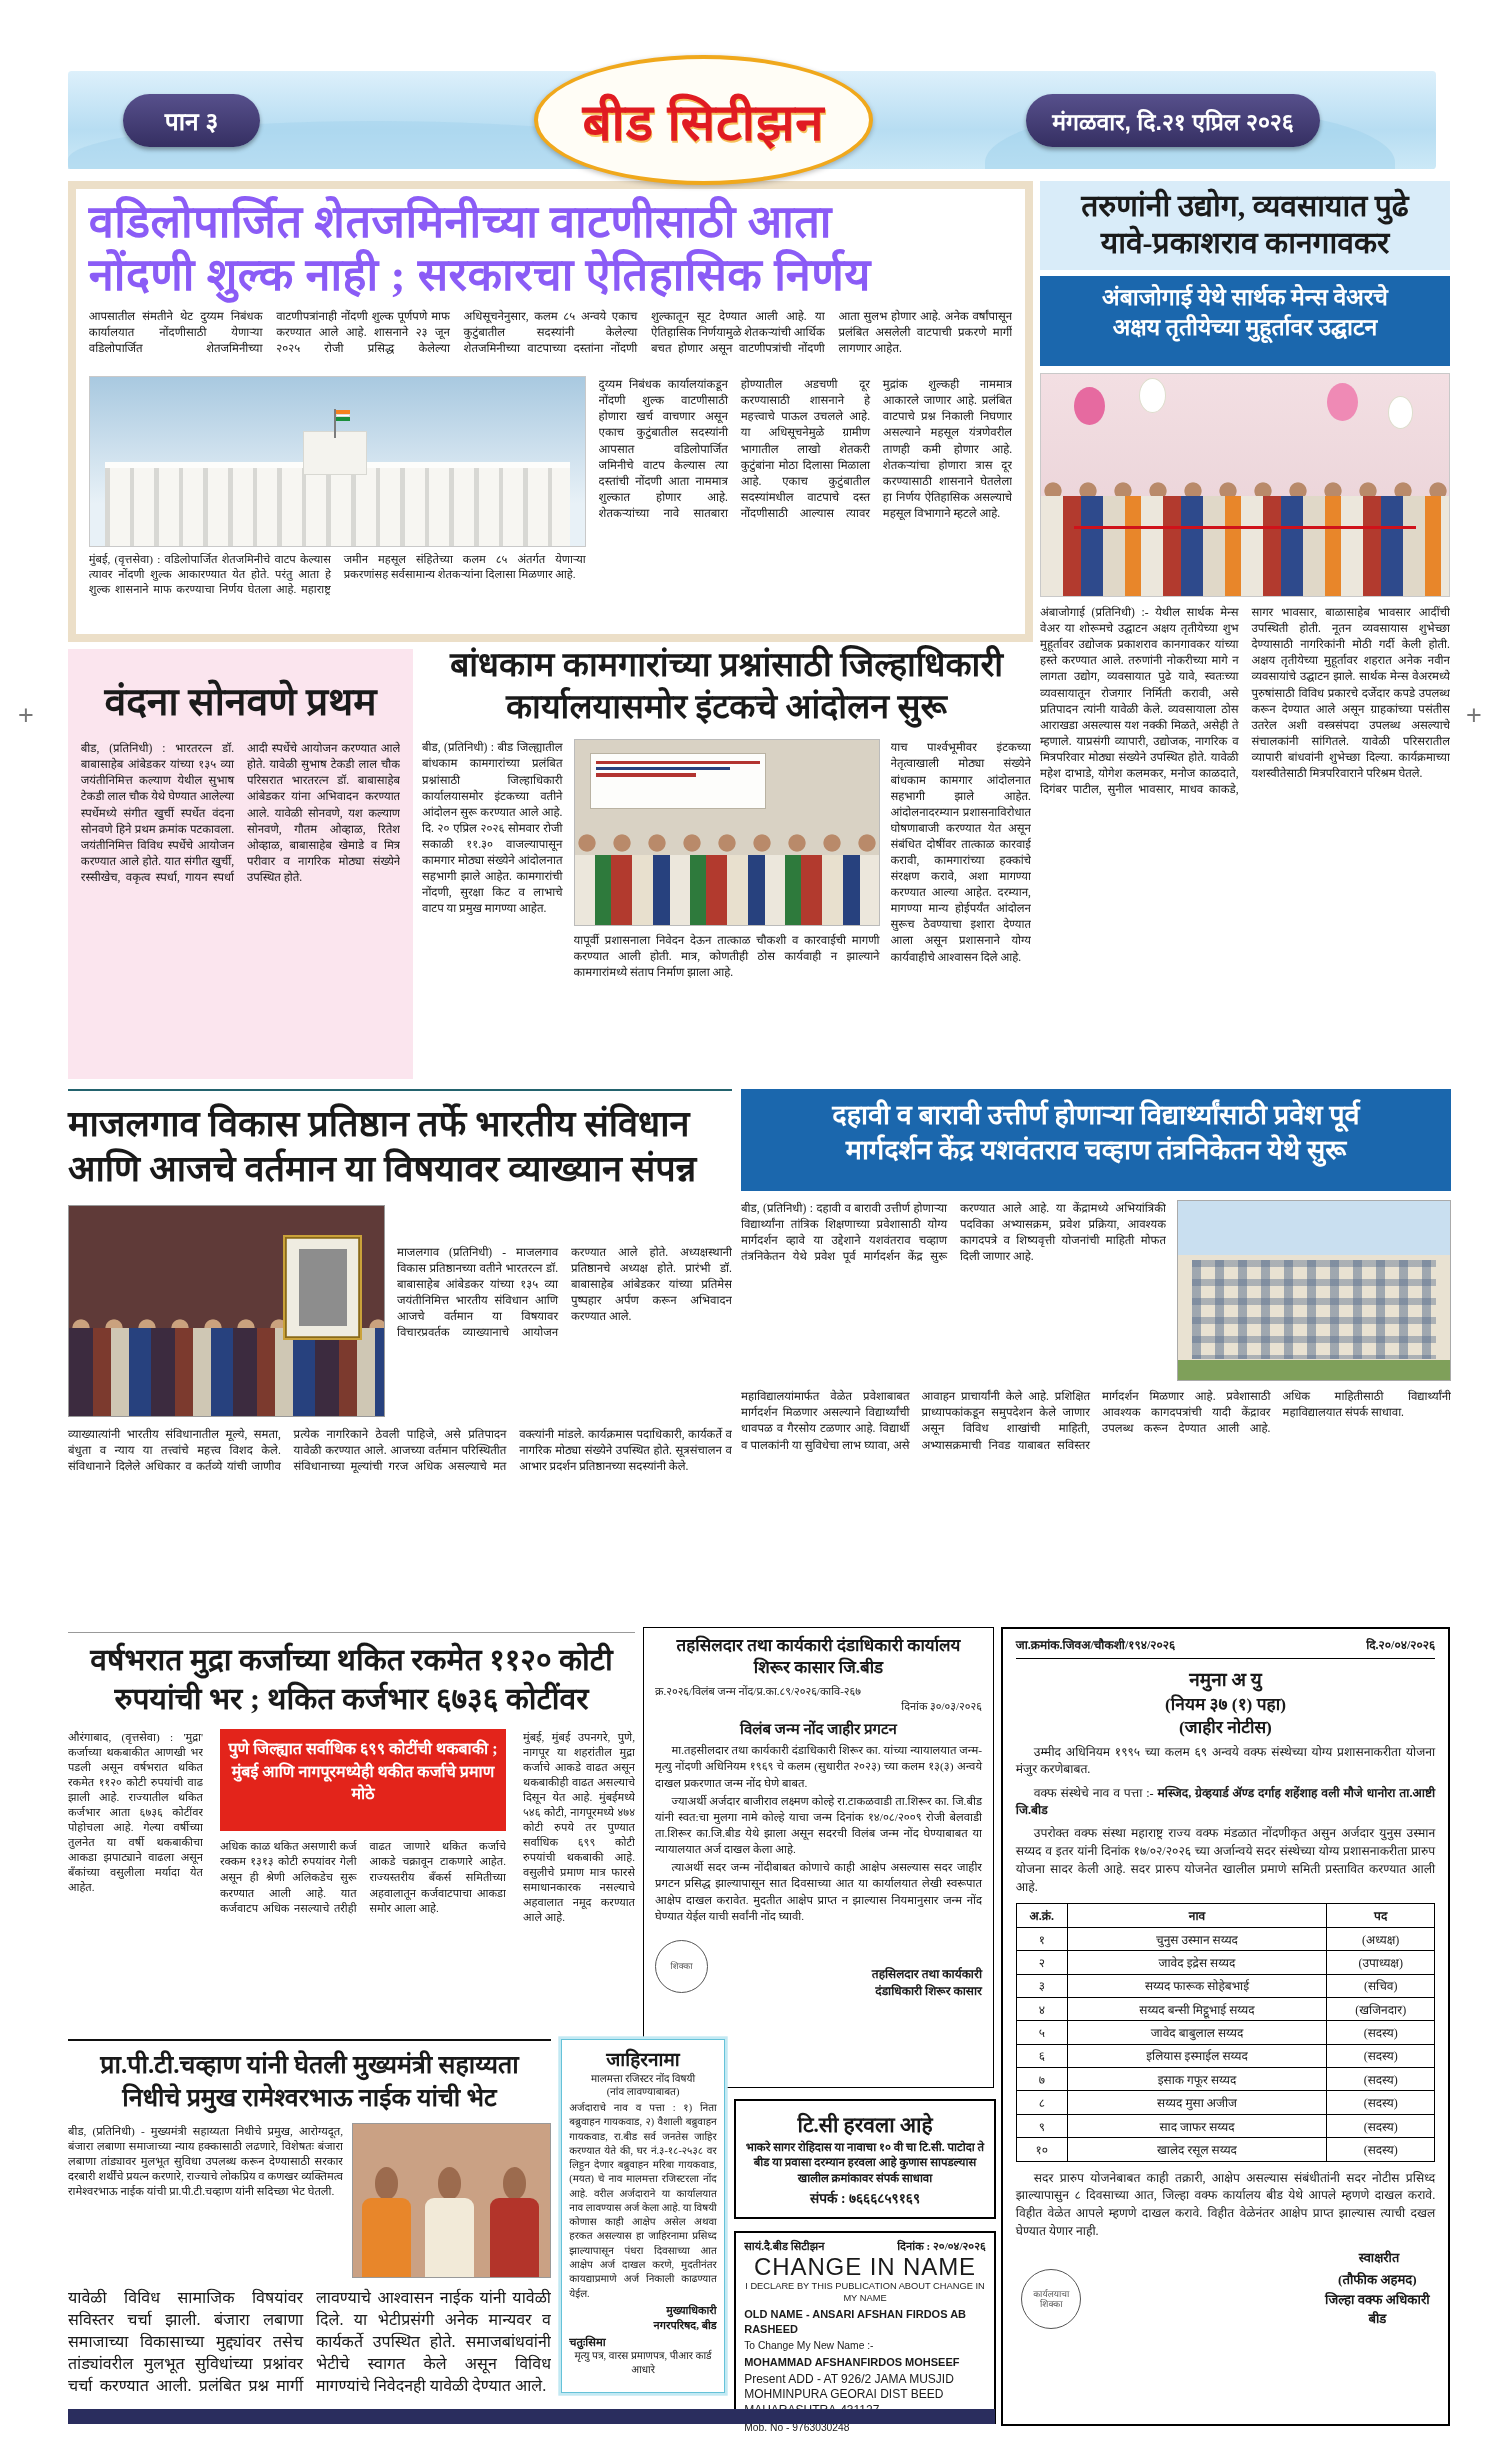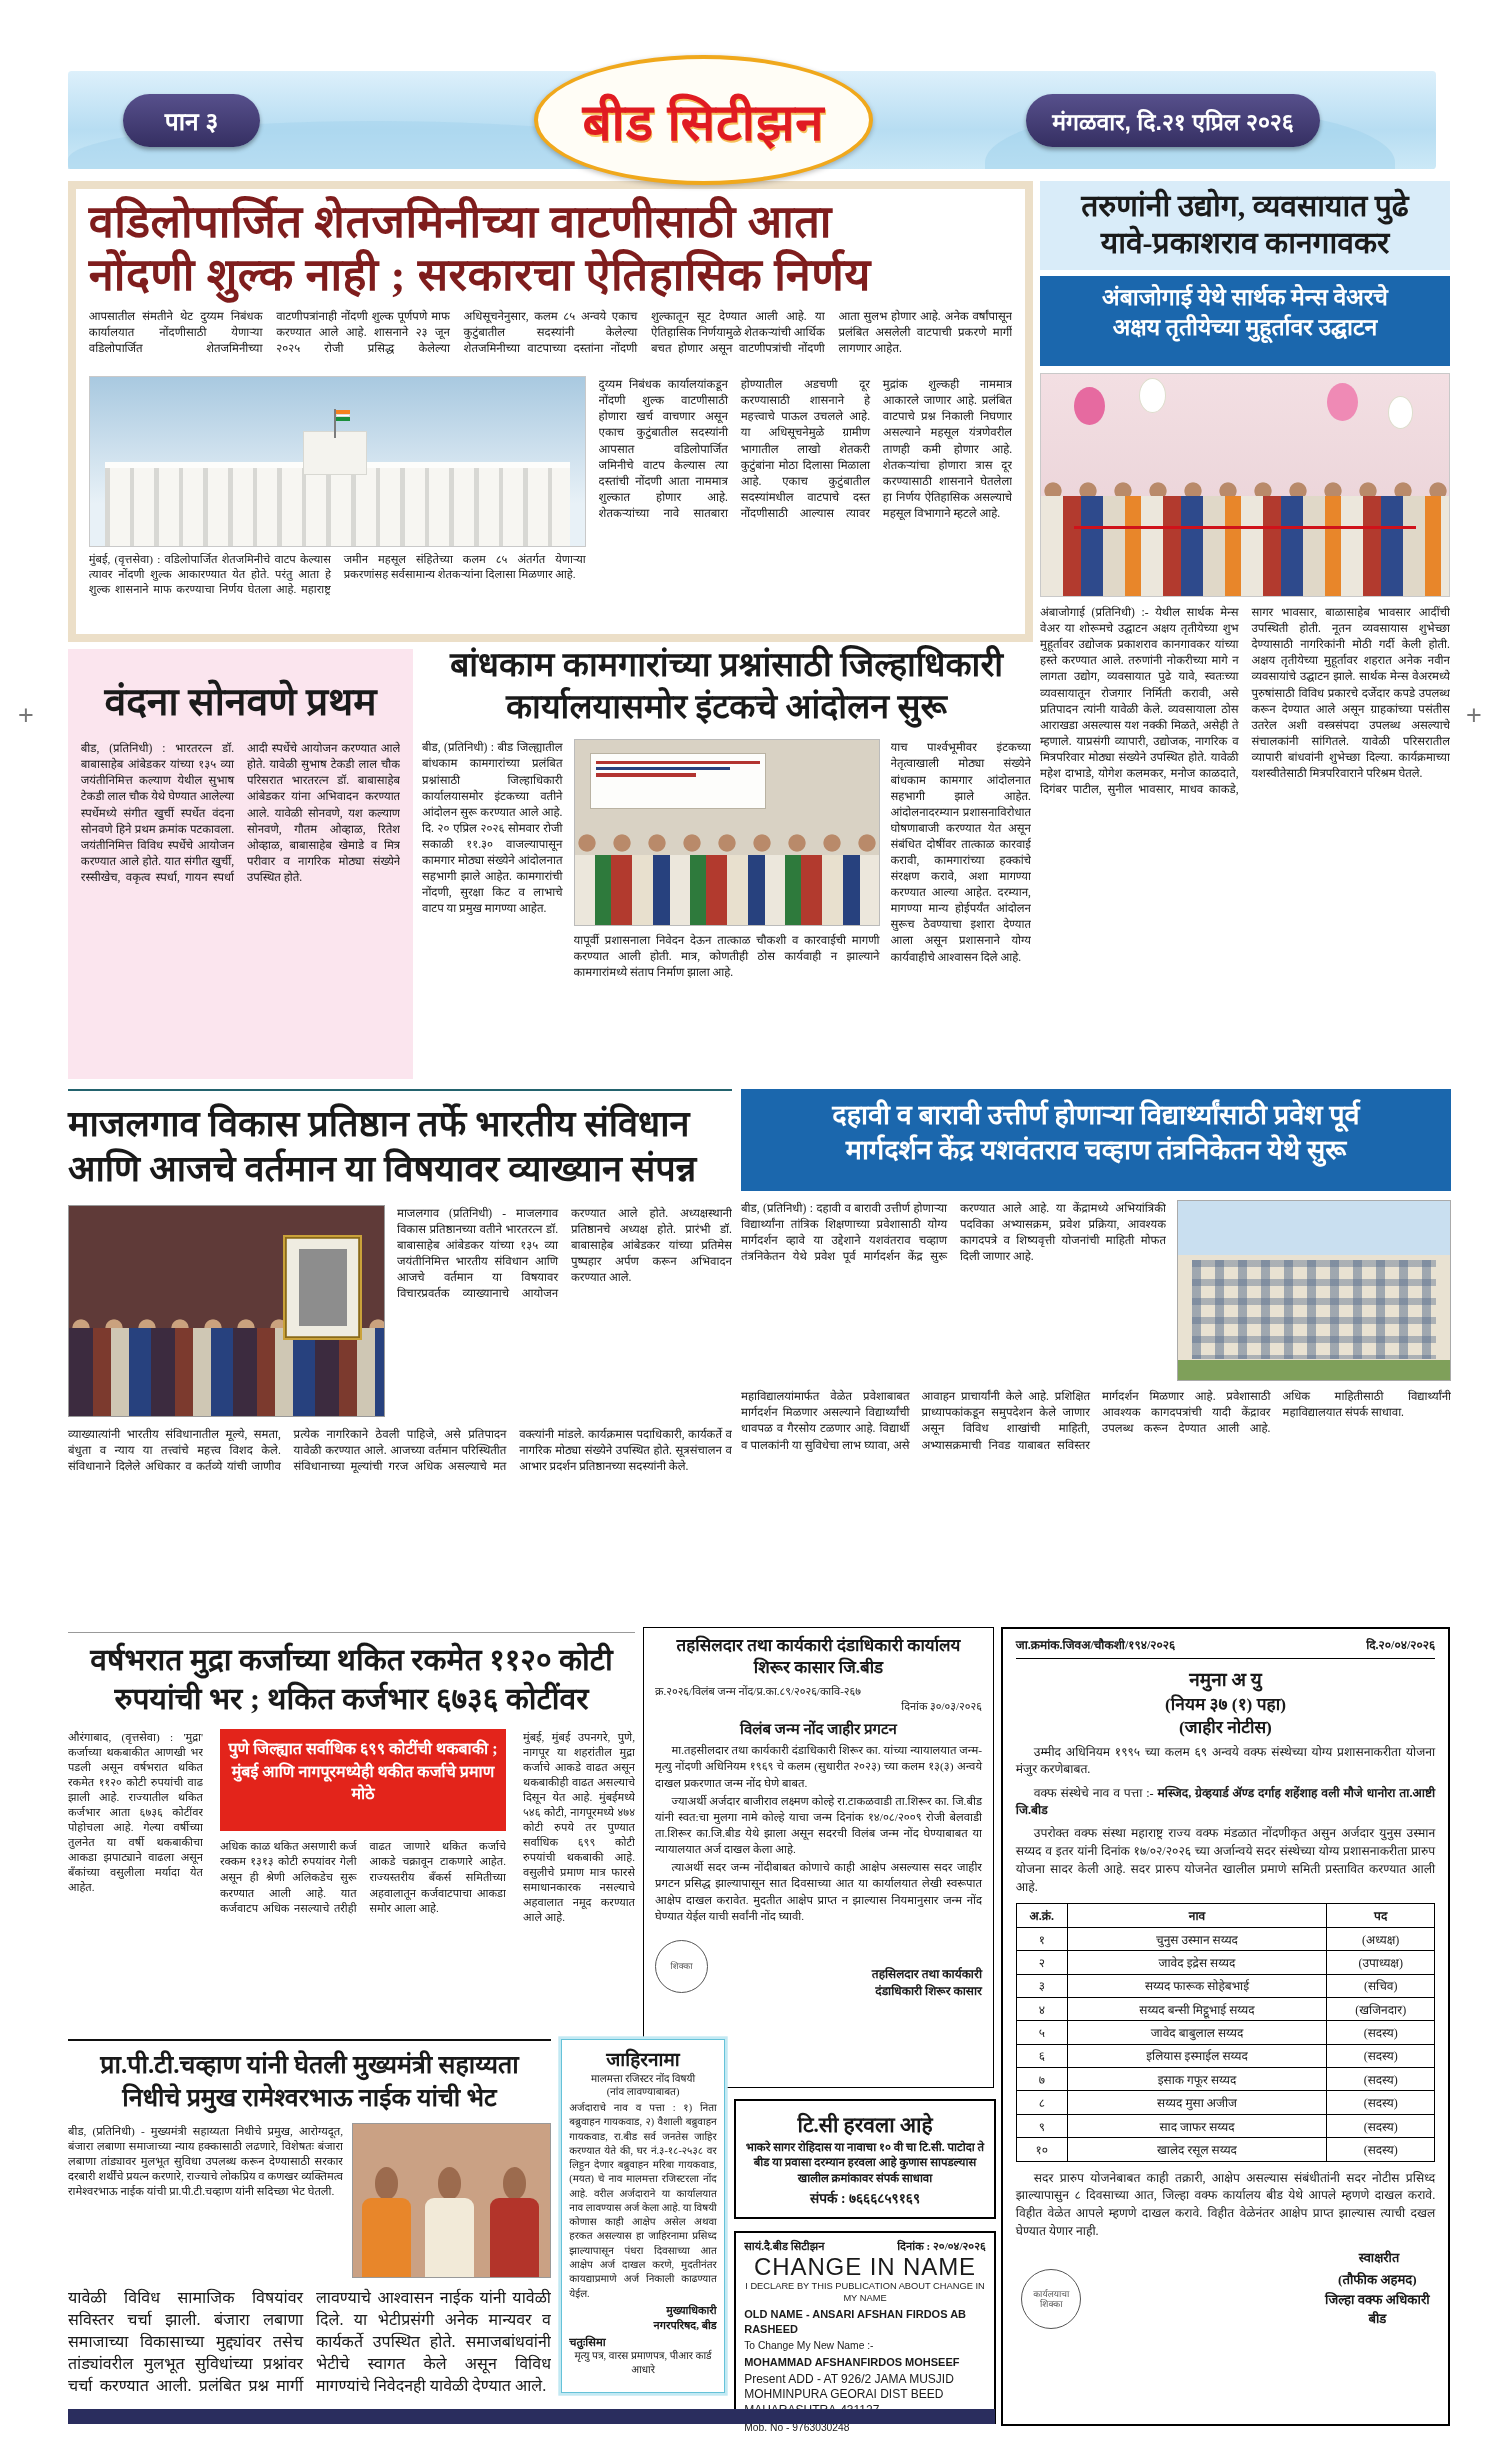--- a/index.html
+++ b/index.html
@@ -34,21 +34,21 @@
   .pill-date { left:1026px; top:94px; width:294px; height:53px; font-size:23px; }
   .masthead { left:534px; top:55px; width:339px; height:130px; background:#fffdf6;
     border:4.6px solid #f0a81c; border-radius:50%; display:flex; align-items:center; justify-content:center;
     box-shadow:0 1.8px 5.5px rgba(0,0,0,.25); z-index:5; }
   .masthead span { color:#e01b22; font-size:51px; font-weight:900; letter-spacing:0.9px;
     text-shadow:0.9px 1.8px 0 #f6c15c; }
 
   
   .main-story { left:68px; top:181px; width:965px; height:461px;
     border:8.2px solid #ecdfc8; background:#fff; padding:7.3px 12.8px; }
-  .main-headline { font-size:45px; font-weight:900; line-height:1.17; color:#7f1d1d; letter-spacing:0.5px; }
+  .main-headline { font-size:45px; font-weight:900; line-height:1.17; color:#8b5cf6; letter-spacing:0.5px; }
   .main-intro { margin-top:7.3px; height:60px; font-size:11.5px; line-height:1.38; }
   .main-bottom { display:flex; gap:12.8px; margin-top:7.3px; height:233px; }
   .main-left { width:497px; }
   .main-photo { width:100%; height:171px; position:relative; overflow:hidden; border:0.9px solid #c9c9c9; }
   .main-caption { margin-top:4.6px; height:53px; font-size:11.3px; line-height:1.32; }
   .main-right { flex:1; height:100%; }
 
   .sky { position:absolute; inset:0; background:linear-gradient(#a9c9e0,#e8f1f7 75%); }
   .bld { position:absolute; left:3%; right:3%; bottom:0; height:50%;
     background:repeating-linear-gradient(90deg,#d8d8d4 0 4.6px,#f7f6f2 4.6px 24.6px);
@@ -97,21 +97,21 @@
   
   .maj-story { left:68px; top:1089px; width:664px; height:529px; border-top:2.7px solid #23636e; padding-top:11px; }
   .maj-headline { font-size:36px; font-weight:900; line-height:1.25; }
   .maj-row { display:flex; gap:12px; margin-top:12.8px; height:212px; }
   .maj-photo { width:317px; position:relative; overflow:hidden; border:0.9px solid #999; background:#5f3a38; }
   .maj-photo .heads { background:radial-gradient(circle at 12px 12px,#caa27e 8.2px,transparent 9px); background-size:33px 24px; }
   .maj-photo .torsos { background:repeating-linear-gradient(90deg,#3c2b3f 0 24px,#7c3a2e 24px 42px,#cfc7b4 42px 60px,#27417e 60px 82px); height:42%; }
   .portrait { position:absolute; right:7%; top:14%; width:25%; height:50%; background:#efece1;
     border:2.7px solid #caa23a; box-shadow:0 0 0 1.8px #8a6a1a inset; }
   .portrait::after { content:""; position:absolute; inset:12% 18%; background:#8d8d8d; }
-  .maj-right { flex:1; }
+  .maj-right { flex:1;margin-top:39px; }
   .maj-bottom { margin-top:9px; height:170px; }
 
   
   .adm-story { left:741px; top:1089px; width:710px; height:412px; }
   .adm-headbox { background:#1b67ad; color:#fff; text-align:center; font-size:27px; font-weight:900;
     line-height:1.3; padding:9px 7.3px; height:102px; }
   .adm-row { display:flex; gap:11px; margin-top:9px; height:181px; }
   .adm-left { flex:1; }
   .adm-photo { width:274px; position:relative; overflow:hidden; border:0.9px solid #aaa;
     background:linear-gradient(#c9dff0 0 30%,#e9e2d2 30%); }

